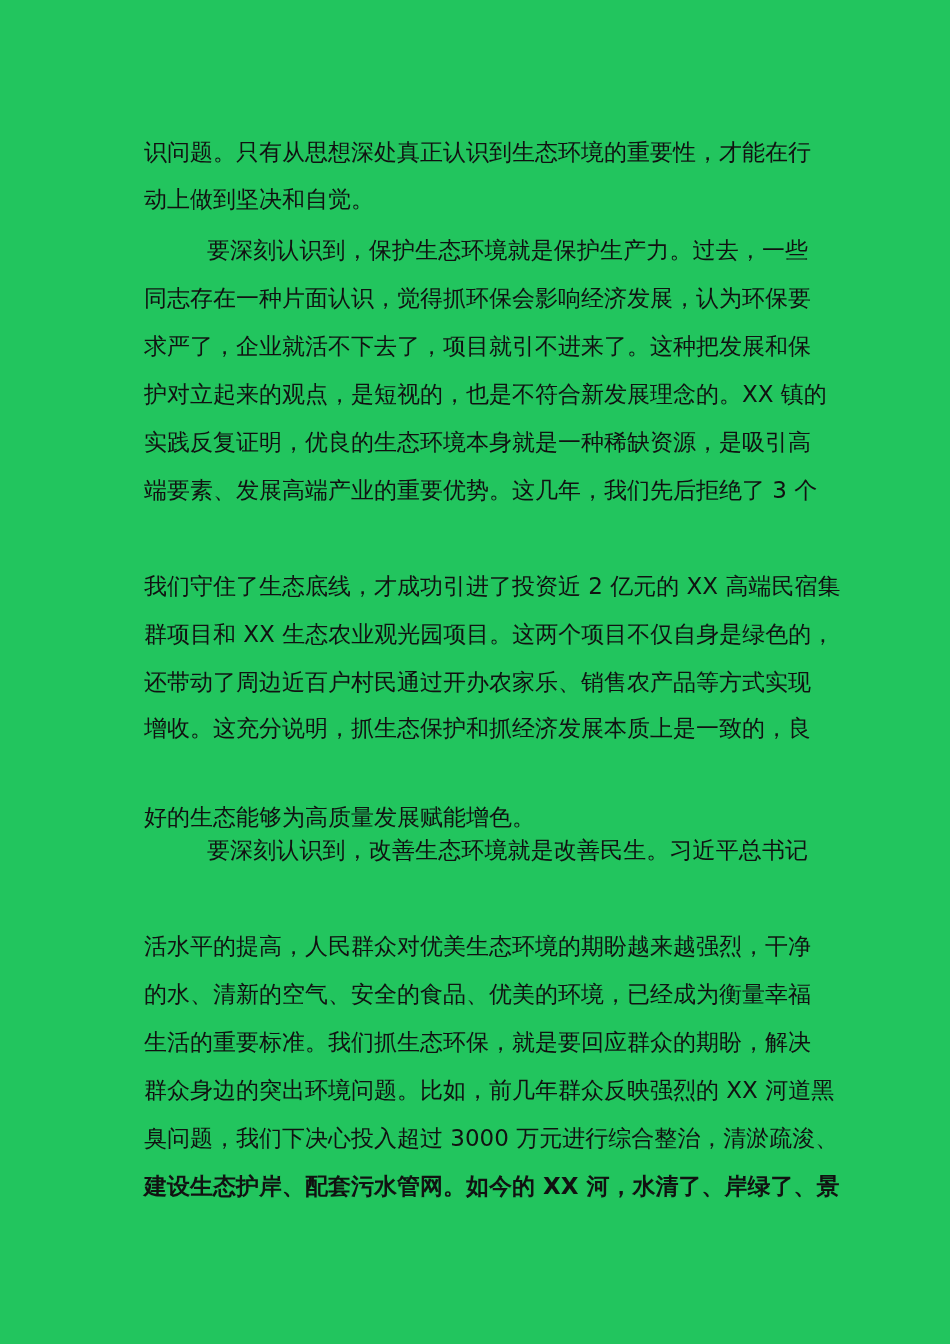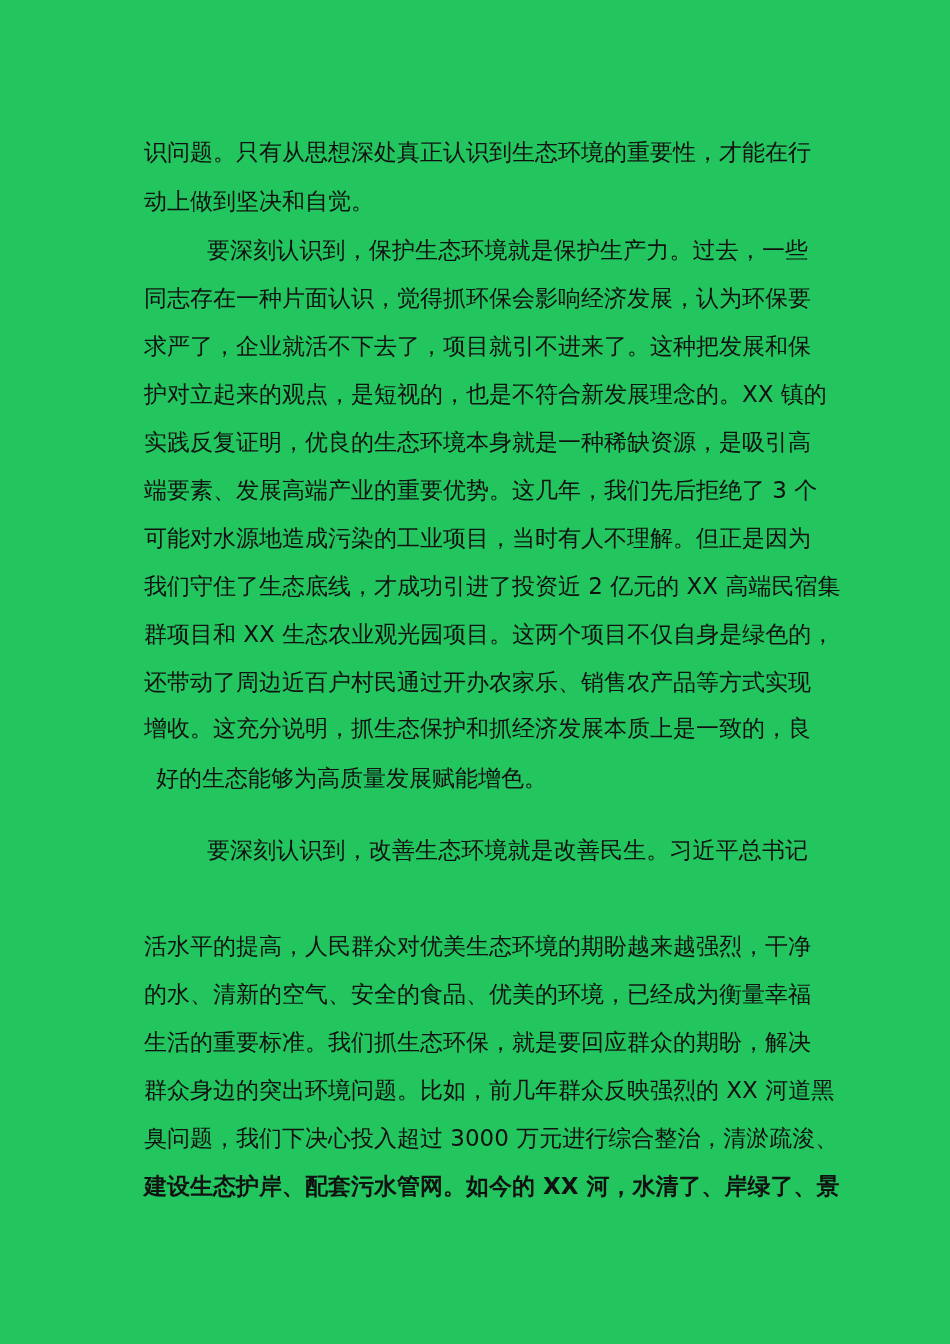--- a/index.html
+++ b/index.html
@@ -16,43 +16,42 @@
       height: 30px;
       font-family: "DejaVu Sans", "Liberation Sans", sans-serif;
       font-size: 23px;
       line-height: 30px;
       color: #111111;
       white-space: nowrap;
       text-align: justify;
       text-align-last: justify;
       letter-spacing: 0px;
     }
-    .line.last { text-align-last: left; }
+    .line.last { text-align-last: left; font-family: Liberation Mono, monospace; }
     .line.indent { left: 207px; width: 601px; }
   </style>
 </head>
 <body>
 
 <div class="page">
 
   <div class="line" style="top:137px;">识问题。只有从思想深处真正认识到生态环境的重要性，才能在行</div>
   <div class="line last" style="top:186px;">动上做到坚决和自觉。</div>
 
   <div class="line indent" style="top:235px;">要深刻认识到，保护生态环境就是保护生产力。过去，一些</div>
   <div class="line" style="top:283px;">同志存在一种片面认识，觉得抓环保会影响经济发展，认为环保要</div>
   <div class="line" style="top:331px;">求严了，企业就活不下去了，项目就引不进来了。这种把发展和保</div>
   <div class="line" style="top:379px;">护对立起来的观点，是短视的，也是不符合新发展理念的。XX 镇的</div>
   <div class="line" style="top:427px;">实践反复证明，优良的生态环境本身就是一种稀缺资源，是吸引高</div>
   <div class="line" style="top:475px;">端要素、发展高端产业的重要优势。这几年，我们先后拒绝了 3 个</div>
-  <div class="line" style="top:523px;">可能对水源地造成污染的工业项目，当时有人不理解。但正是因为</div>
   <div class="line" style="top:571px;">我们守住了生态底线，才成功引进了投资近 2 亿元的 XX 高端民宿集</div>
   <div class="line" style="top:619px;">群项目和 XX 生态农业观光园项目。这两个项目不仅自身是绿色的，</div>
   <div class="line" style="top:667px;">还带动了周边近百户村民通过开办农家乐、销售农产品等方式实现</div>
   <div class="line" style="top:715px;font-family:Liberation Mono, monospace;">增收。这充分说明，抓生态保护和抓经济发展本质上是一致的，良</div>
-  <div class="line last" style="top:763px;margin-left:12px;">好的生态能够为高质量发展赋能增色。</div>
+  <div class="line last" style="top:804px;">好的生态能够为高质量发展赋能增色。</div>
 
   <div class="line indent" style="top:835px;">要深刻认识到，改善生态环境就是改善民生。习近平总书记</div>
   <div class="line" style="top:931px;">活水平的提高，人民群众对优美生态环境的期盼越来越强烈，干净</div>
   <div class="line" style="top:979px;">的水、清新的空气、安全的食品、优美的环境，已经成为衡量幸福</div>
   <div class="line" style="top:1027px;">生活的重要标准。我们抓生态环保，就是要回应群众的期盼，解决</div>
   <div class="line" style="top:1075px;">群众身边的突出环境问题。比如，前几年群众反映强烈的 XX 河道黑</div>
   <div class="line" style="top:1123px;">臭问题，我们下决心投入超过 3000 万元进行综合整治，清淤疏浚、</div>
   <div class="line" style="top:1171px;font-weight:bold;">建设生态护岸、配套污水管网。如今的 XX 河，水清了、岸绿了、景</div>
 </div>
 

